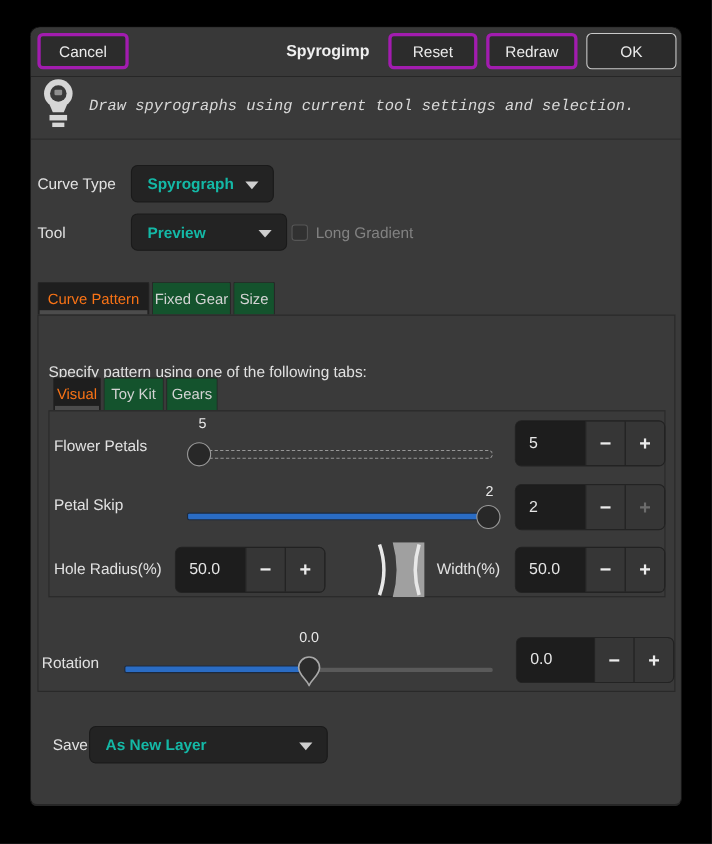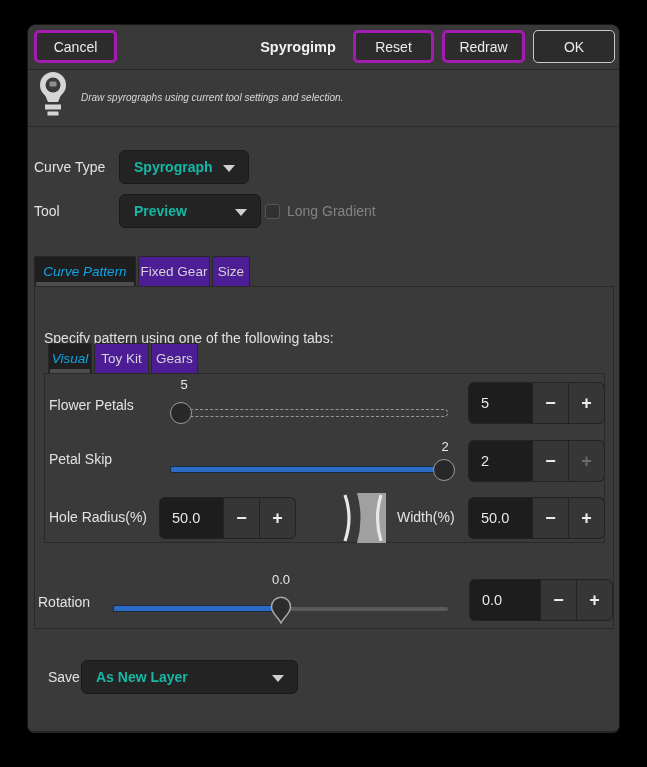--- a/index.html
+++ b/index.html
@@ -31,21 +31,21 @@
     text-align:center;color:#f0f0f0;font-weight:bold;font-size:14.5px;
   }
   
   .descrow{
     position:absolute;left:0;top:44px;right:0;height:57px;
     border-bottom:1px solid #2b2b2b;
   }
   .bulb{position:absolute;left:9px;top:2px;}
   .desc-text{
     position:absolute;left:53px;top:0;height:57px;line-height:57px;
-    font-style:italic;font-size:10px;color:#d8d8d8;white-space:nowrap;
+    font-style:italic;font-size:14px;color:#d8d8d8;white-space:nowrap;font-family:Liberation Mono, monospace;
   }
   
   .lbl{
     position:absolute;height:34px;line-height:34px;color:#e2e2e2;font-size:14px;white-space:nowrap;
   }
   .dropdown{
     position:absolute;box-sizing:border-box;height:34px;
     background:#232323;border:1px solid #1a1a1a;border-radius:6px;
     color:#14b8a6;font-size:14px;font-weight:600;
     display:flex;align-items:center;padding-left:14px;cursor:default;
@@ -57,24 +57,24 @@
   }
   .checkbox{
     position:absolute;width:15px;height:15px;box-sizing:border-box;
     border:1px solid #565656;border-radius:3px;background:#313131;
   }
   .cb-label{color:#828282;}
   
   .tabs{position:absolute;display:flex;gap:2px;height:30px;}
   .tab{
     box-sizing:border-box;height:30px;display:flex;align-items:center;justify-content:center;
-    background:#4c1d95;border:1px solid #272727;border-bottom:none;
+    background:#14532d;border:1px solid #272727;border-bottom:none;
     border-radius:2px 2px 0 0;color:#d4d4d4;font-size:13.5px;position:relative;cursor:default;
   }
-  .tab.active{background:#1e1e1e;color:#0ea5e9;font-style:italic;}
+  .tab.active{background:#1e1e1e;color:#f97316;}
   .tab.active::after{
     content:'';position:absolute;left:1px;right:1px;bottom:0;height:4px;background:#4c4c4c;
   }
   .nb-body{position:absolute;box-sizing:border-box;border:1px solid #292929;background:#3a3a3a;}
   
   .track-dashed{
     position:absolute;box-sizing:border-box;height:8px;border:1px dashed #979797;border-radius:4px;
   }
   .track-blue{position:absolute;background:#2a6cc4;box-shadow:0 0 0 1px #1c2a3e;border-radius:1px;}
   .track-gray{position:absolute;background:#5a5a5a;border-radius:2px;}

